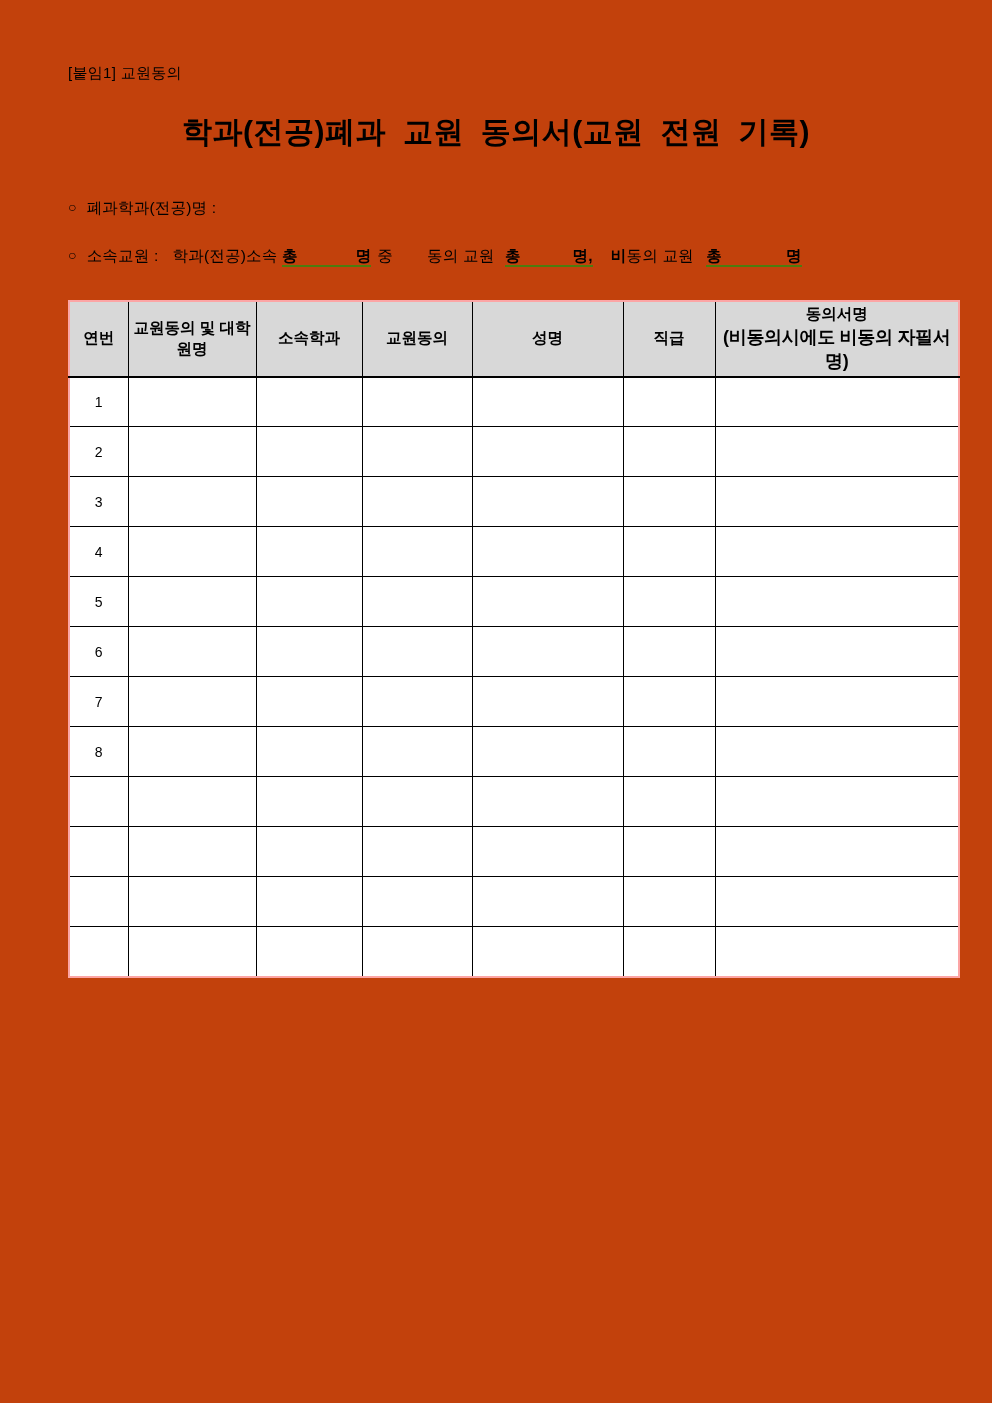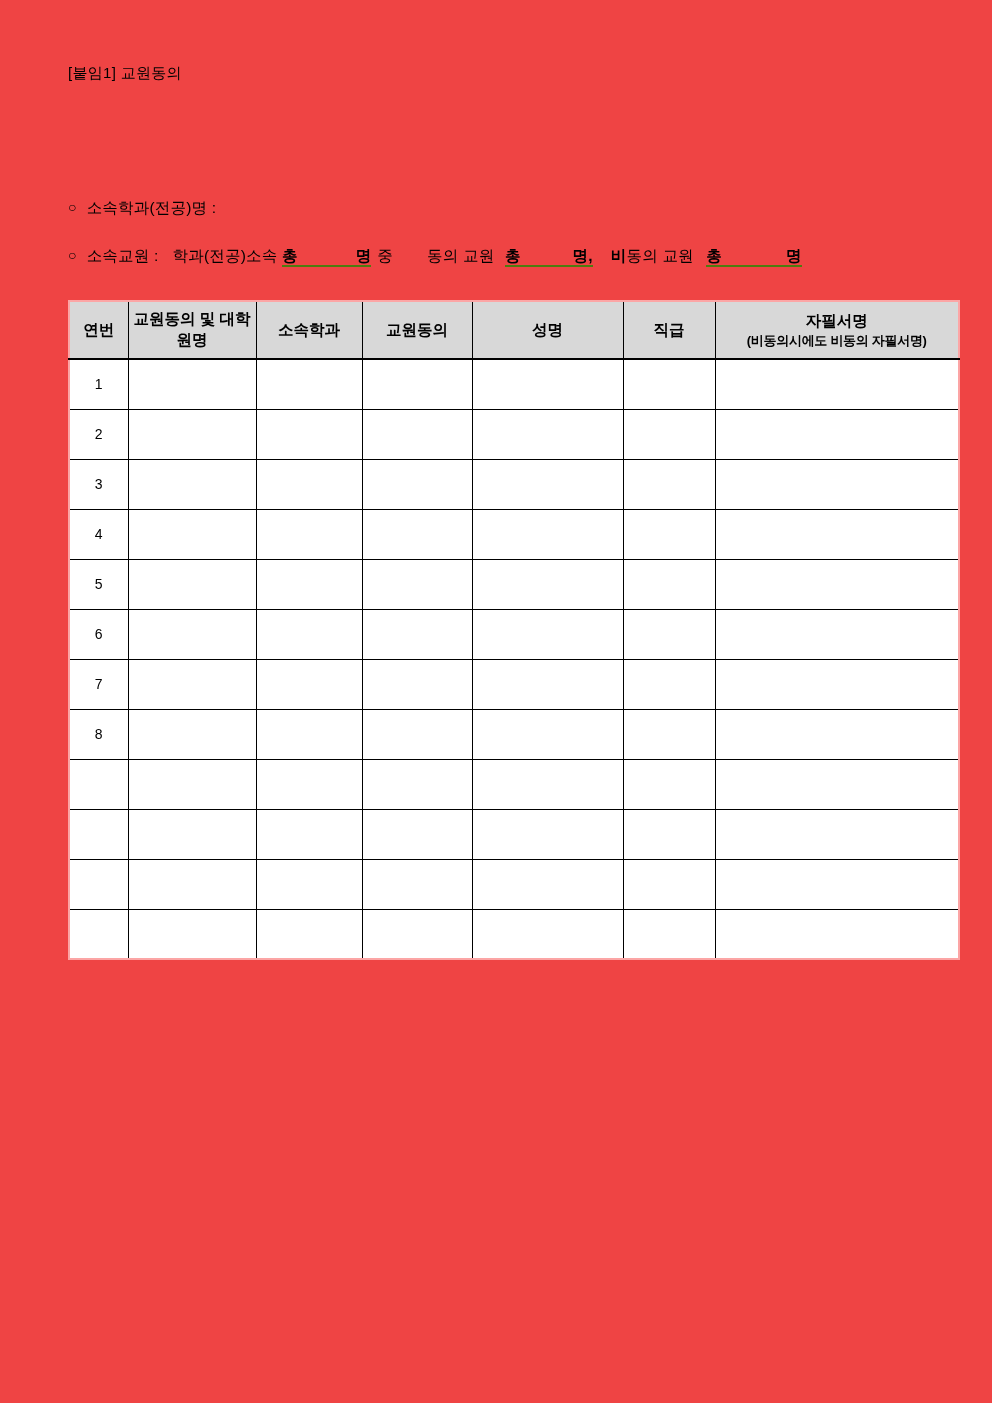--- a/index.html
+++ b/index.html
@@ -3,21 +3,21 @@
 <meta charset="utf-8">
 <style>
   * { margin: 0; padding: 0; box-sizing: border-box; }
   html, body { background: #ffffff; }
   body {
     width: 992px; height: 1403px;
     font-family: "Liberation Sans", "DejaVu Sans", sans-serif;
     color: #000000;
     position: relative;
   }
-  .page { position: relative; width: 992px; height: 1403px; background: #ef4444; overflow: hidden; }
+  .page { position: relative; width: 992px; height: 1403px; background: #c2410c; overflow: hidden; }
 
   .attachment-label {
     position: absolute; left: 68px; top: 64px;
     font-size: 15px; letter-spacing: 0.3px;
   }
 
   .doc-title {
     position: absolute; left: 0; right: 0; top: 112px;
     text-align: center;
     font-size: 30px; font-weight: bold;
@@ -67,38 +67,39 @@
   .consent-table thead th {
     background: #d8d8d8;
     font-weight: bold;
     font-size: 15.5px;
     height: 58px;
     line-height: 1.35;
     border-bottom: 2px solid #000;
     padding: 2px 3px;
   }
   .consent-table thead th .sub-line {
-    font-size: 13px; font-weight: bold; letter-spacing: -0.3px;
+    font-size: 18px; font-weight: bold; letter-spacing: -0.3px;
   }
   .consent-table tbody td {
     height: 50px;
     font-size: 14px;
     background: #ffffff;
   }
 </style>
 </head>
 <body>
 
 <div class="page">
 
   <div class="attachment-label">[붙임1] 교원동의</div>
 
+  <div class="doc-title">학과(전공)폐과 교원 동의서(교원 전원 기록)</div>
 
   <div class="bullet-line bullet-one">
-    <span class="marker">○</span><span>소속학과(전공)명 :</span>
+    <span class="marker">○</span><span>폐과학과(전공)명 :</span>
   </div>
 
   <div class="bullet-line bullet-two">
     <span class="marker">○</span><span class="colon-gap">소속교원 :</span><span>학과(전공)소속</span>
     <span class="fill-group"><span>총</span><span class="blank blank-1"></span><span>명</span></span><span class="g-among">중</span><span class="g-agree">동의 교원</span>
     <span class="fill-group"><span>총</span><span class="blank blank-2"></span><span>명,</span></span><span class="g-disagree bold-char">비</span><span class="g-rest">동의 교원</span>
     <span class="fill-group"><span>총</span><span class="blank blank-3"></span><span>명</span></span>
   </div>
 
   <table class="consent-table">
@@ -113,21 +114,21 @@
     </colgroup>
     <thead>
       <tr>
         <th>연번</th>
         <th>교원동의 및 대학원명</th>
         <th>소속학과</th>
         <th>교원동의</th>
         <th>성명</th>
         <th>직급</th>
         <th>
-          <div>자필서명</div>
+          <div>동의서명</div>
           <div class="sub-line">(비동의시에도 비동의 자필서명)</div>
         </th>
       </tr>
     </thead>
     <tbody>
       <tr>
         <td>1</td>
         <td></td>
           <td></td>
         <td></td>

